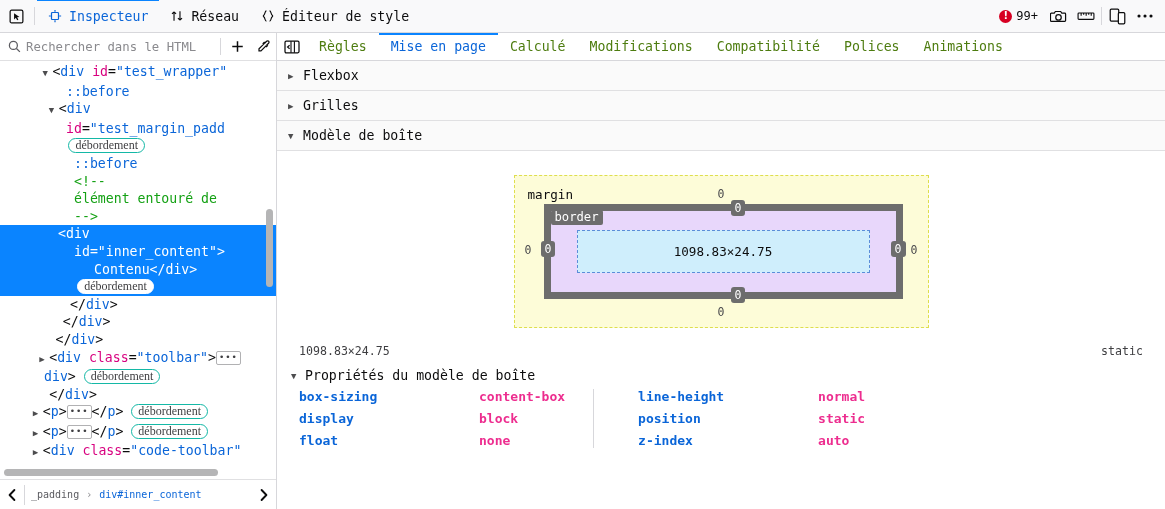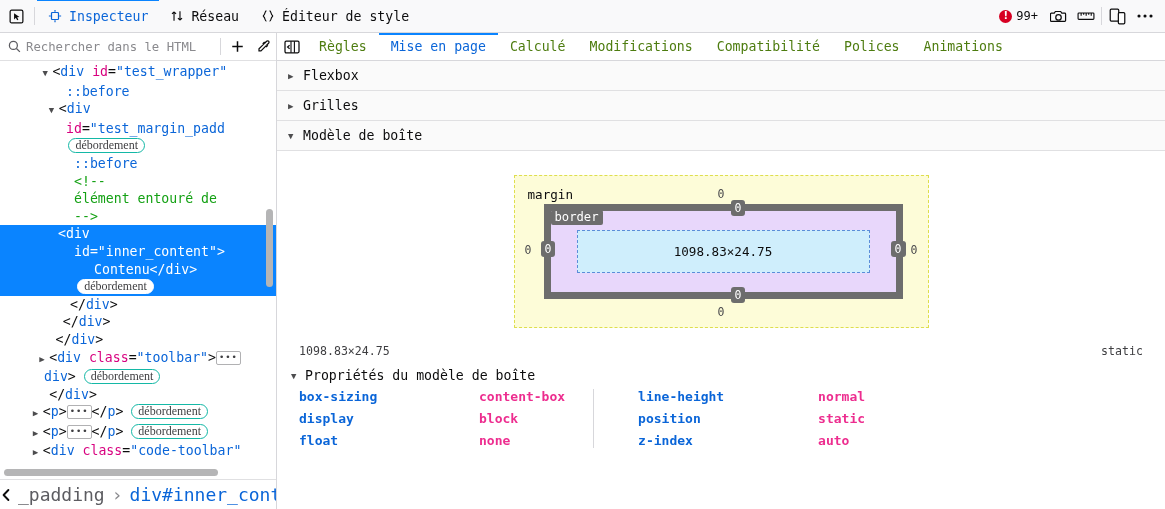--- a/index.html
+++ b/index.html
@@ -144,21 +144,21 @@
   .hscroll {
     position: absolute; height: 7px; border-radius: 4px;
     background: #b5b5b6; top: 3px; left: 4px;
   }
   .breadcrumbs {
     height: 30px; min-height: 30px;
     background: #fff;
     border-top: 1px solid #e0e0e2;
     display: flex; align-items: center;
     font-family: "DejaVu Sans Mono", "Liberation Mono", monospace;
-    font-size: 18px;
+    font-size: 10px;
     overflow: hidden; white-space: nowrap;
   }
   .bc-arrow { width: 24px; display: flex; align-items: center; justify-content: center; cursor: pointer; color: #0c0c0d; }
   .bc-sep { width: 1px; height: 20px; background: #d7d7db; }
   .bc-item { padding: 0 6px; cursor: pointer; color: #5c5c61; }
   .bc-item.cur { color: #0a65d8; }
   .bc-chev { color: #8a8a8e; padding: 0 1px; }
 
   
   .right-pane { flex: 1; display: flex; flex-direction: column; background: #fff; min-width: 0; }

